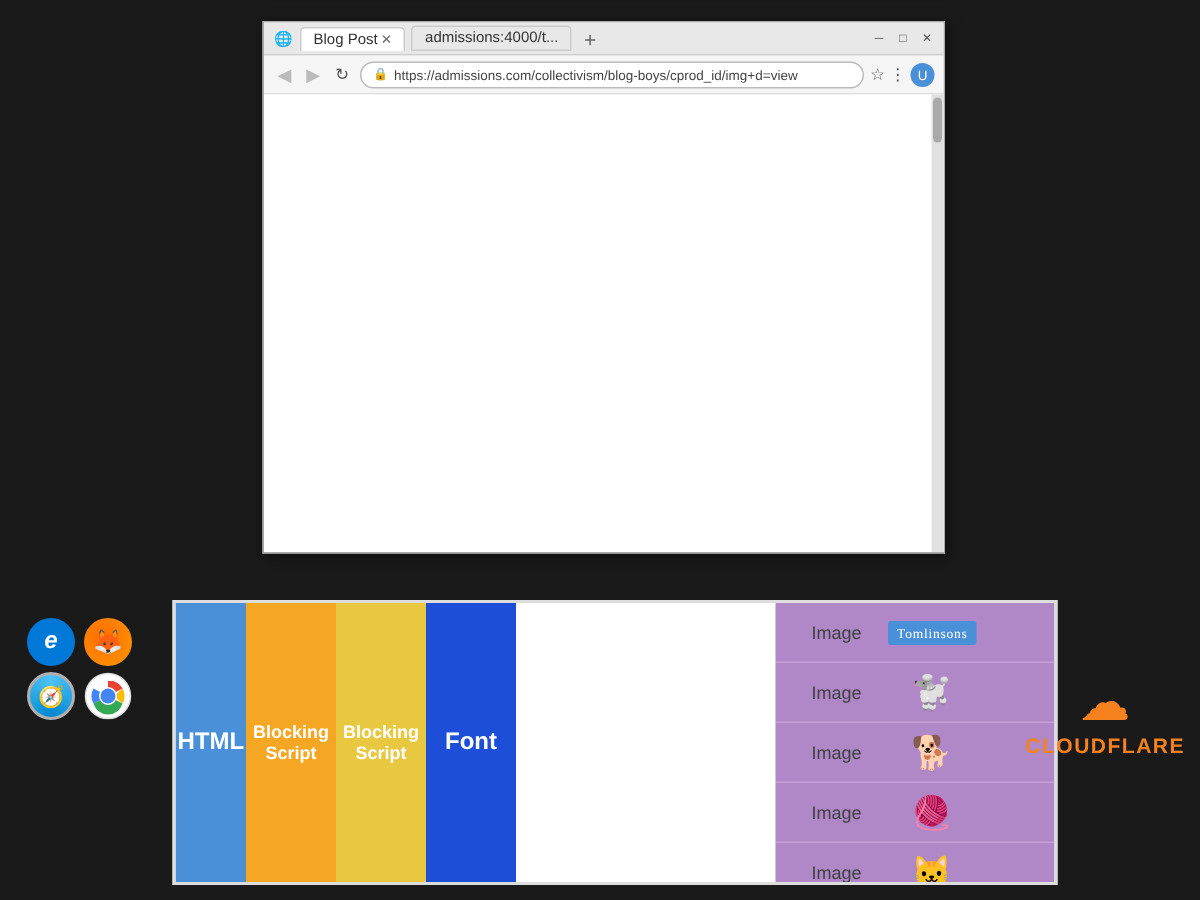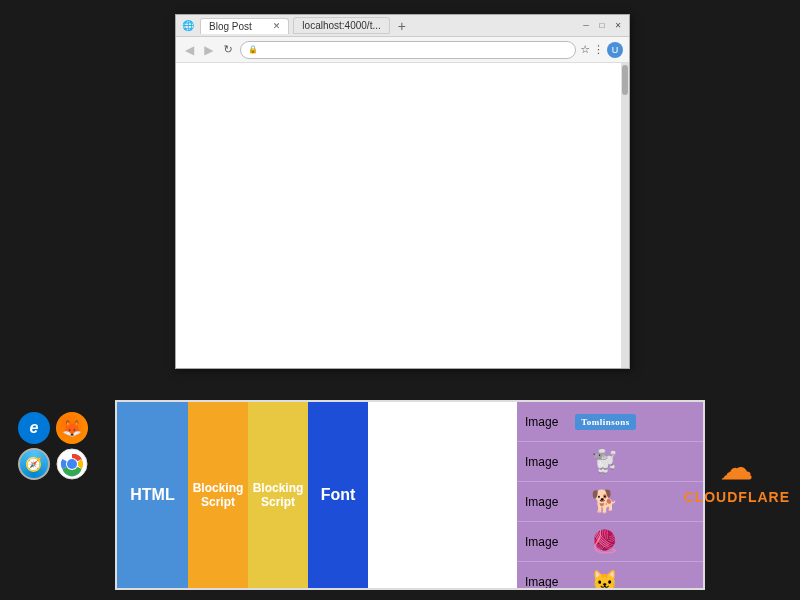--- a/index.html
+++ b/index.html
@@ -45,21 +45,21 @@
     .browser-tab {
       background: #fff;
       border: 1px solid #ccc;
       border-bottom: none;
       padding: 2px 8px;
       font-size: 10px;
       color: #333;
       border-radius: 3px 3px 0 0;
       display: flex;
       align-items: center;
-      gap: 21px;
+      gap: 2px;
       max-width: 140px;
     }
     .tab-close {
       font-size: 9px;
       color: #666;
       cursor: pointer;
     }
     .tab-add {
       font-size: 14px;
       color: #666;
@@ -144,21 +144,21 @@
       flex-shrink: 0;
     }
     .resource-col {
       display: flex;
       align-items: center;
       justify-content: center;
       font-weight: bold;
       color: #fff;
       font-size: 16px;
     }
-    .col-html { background: #4a90d9; width: 71px; }
+    .col-html { background: #4a90d9; width: 47px; }
     .col-css { background: #4bc8a0; width: 55px; }
     .col-blocking1 { background: #f5a623; width: 60px; text-align: center; font-size: 12px; color: #fff; line-height: 1.2; }
     .col-blocking2 { background: #e8c840; width: 60px; text-align: center; font-size: 12px; color: #fff; line-height: 1.2; }
     .col-font { background: #1d4ed8; width: 60px; text-align: center; font-size: 16px; color: #fff; }
 
     
     .image-grid {
       flex: 1;
       background: #b088c8;
       display: flex;
@@ -167,38 +167,39 @@
     .image-row {
       flex: 1;
       display: flex;
       align-items: center;
       padding: 2px 8px;
       gap: 8px;
       border-bottom: 1px solid #c8a0d8;
     }
     .image-row:last-child { border-bottom: none; }
     .image-label {
-      color: #000000;
+      color: #404040;
       font-size: 12px;
       width: 50px;
       flex-shrink: 0;
+      margin-left: 16px;
     }
     .image-thumb {
       width: 45px;
       height: 35px;
       display: flex;
       align-items: center;
       justify-content: center;
       font-size: 22px;
     }
     .image-logo {
       background: #4a90d9;
       color: #fff;
       font-size: 9px;
-      font-weight: bold;
+      font-weight: normal;
       padding: 3px 6px;
       border-radius: 2px;
       font-family: serif;
       letter-spacing: 0.5px;
       white-space: nowrap;
     }
 
     
     .browser-icons {
       position: absolute;
@@ -273,36 +274,37 @@
 
   <div class="browser-titlebar">
     <div class="browser-favicon">
       <span>🌐</span>
     </div>
     <div class="browser-tab">
       <span>Blog Post</span>
       <span class="tab-close">✕</span>
     </div>
     <div class="browser-tab" style="background:#e8e8e8; border:1px solid #ccc;">
-      <span>localhost:4000/t...</span>
+      <span>admissions:4000/t...</span>
     </div>
     <div class="tab-add">+</div>
     <div class="window-controls">
       <div class="win-btn">─</div>
       <div class="win-btn">□</div>
       <div class="win-btn">✕</div>
     </div>
   </div>
 
   <div class="browser-controls">
     <div class="nav-btn disabled">◀</div>
     <div class="nav-btn disabled">▶</div>
     <div class="nav-btn reload-btn">↻</div>
     <div class="address-bar">
       <span class="address-lock">🔒</span>
+      <span style="font-size:9px;color:#444;">https://admissions.com/collectivism/blog-boys/cprod_id/img+d=view</span>
     </div>
     <div class="browser-actions">
       <div class="action-icon">☆</div>
       <div class="action-icon">⋮</div>
       <div class="action-icon" style="width:16px;height:16px;border-radius:50%;background:#4a90d9;color:#fff;font-size:9px;display:flex;align-items:center;justify-content:center;">U</div>
     </div>
   </div>
 
   <div class="browser-scrollbar">
     <div class="scrollbar-thumb"></div>

